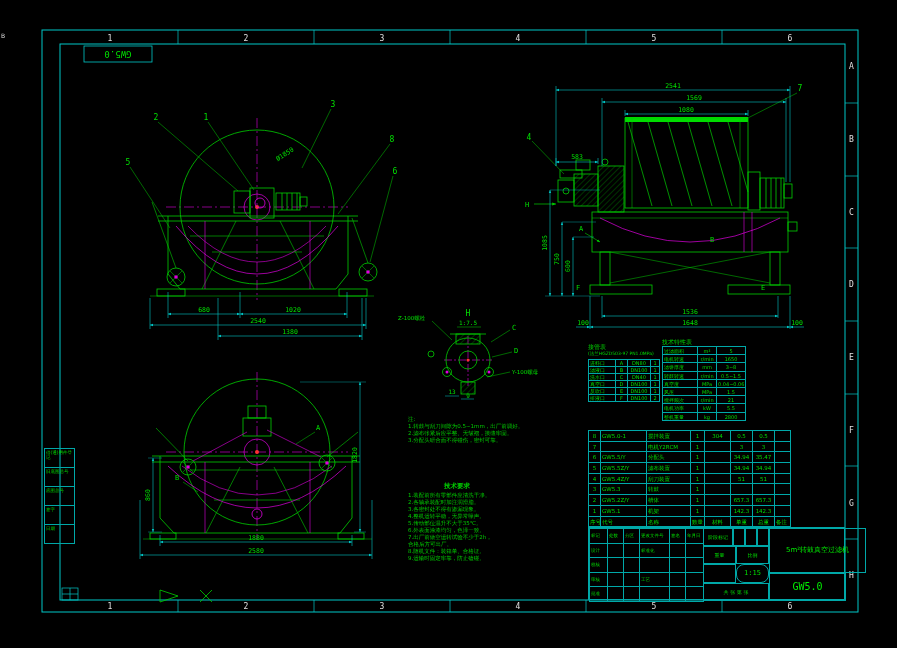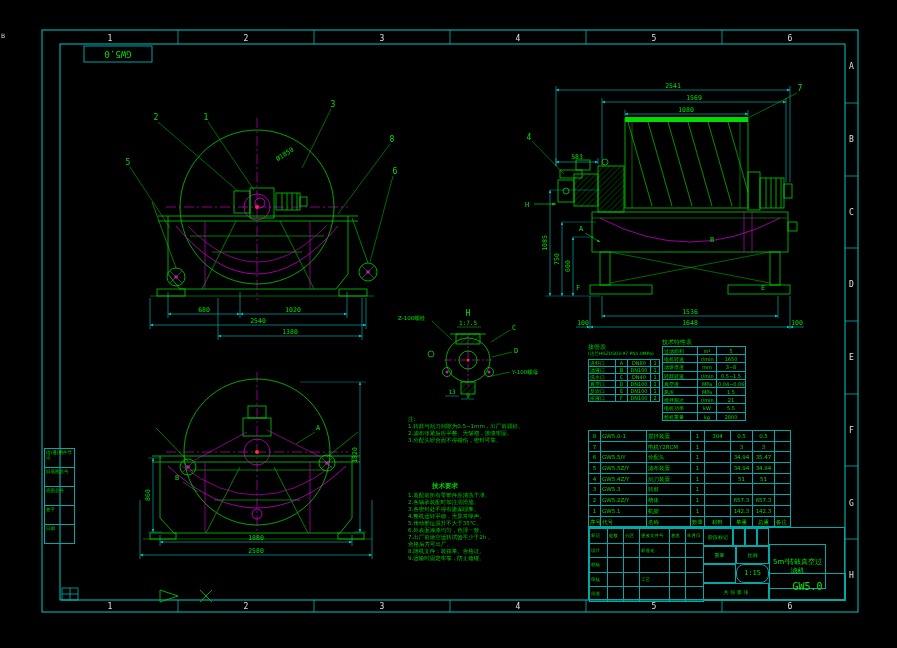--- a/index.html
+++ b/index.html
@@ -42,21 +42,21 @@
   .tbc{position:absolute;border:1px solid #00a8a8;color:#00dd00;font-size:5px;line-height:1.2;
        display:flex;align-items:center;justify-content:center;box-sizing:border-box;
        white-space:nowrap;overflow:hidden;}
   .title-main{font-size:7px;white-space:normal;text-align:center;color:#00ee00;}
   .dwg-no{font-size:10px;color:#00ee00;font-family:"DejaVu Sans Mono",monospace;}
   .scale-val{font-size:7px;font-family:"DejaVu Sans Mono",monospace;border-radius:8px;}
   
   .notes{position:absolute;width:130px;color:#00cc00;font-size:5.5px;line-height:7px;}
   .n1{left:408px;top:416px}
   .n2{left:408px;top:492px}
-  .notes-title{position:absolute;left:420px;top:482px;color:#00cc00;font-size:6.5px;font-weight:bold;padding-left:12px;}
+  .notes-title{position:absolute;left:432px;top:482px;color:#00cc00;font-size:6.5px;font-weight:bold;padding-left:12px;}
   .tbl-title{position:absolute;color:#00dd00;font-size:6px;line-height:7px;}
   .tbl-sub{position:absolute;color:#00dd00;font-size:4.5px;line-height:6px;}
   .edge-mark{position:absolute;left:1px;top:32px;color:#ddd;font-size:6px;}
 </style>
 </head>
 <body>
 
 <div class="sheet">
 
 <svg width="897" height="648" viewBox="0 0 897 648">
@@ -668,21 +668,21 @@
       </div>
   <div class="tbc" style="left:114px;top:0;width:30px;height:18px">阶段标记</div>
   <div class="tbc" style="left:144px;top:0;width:12px;height:18px"></div>
   <div class="tbc" style="left:156px;top:0;width:12px;height:18px"></div>
   <div class="tbc" style="left:168px;top:0;width:12px;height:18px"></div>
   <div class="tbc" style="left:114px;top:18px;width:33px;height:18px">重量</div>
   <div class="tbc" style="left:147px;top:18px;width:33px;height:18px">比例</div>
   <div class="tbc" style="left:114px;top:36px;width:33px;height:19px"></div>
   <div class="tbc scale-val" style="left:147px;top:36px;width:33px;height:19px">1:15</div>
   <div class="tbc" style="left:114px;top:55px;width:66px;height:18px">共 张 第 张</div>
-  <div class="tbc title-main" style="left:180px;top:16px;width:57px;height:45px">5m²转鼓真空过滤机</div>
+  <div class="tbc title-main" style="left:180px;top:0;width:97px;height:45px">5m²转鼓真空过滤机</div>
   <div class="tbc dwg-no" style="left:180px;top:45px;width:77px;height:28px">GW5.0</div>
 </div>
 
 <div class="ctable strip" style="left:44px;top:448px">
       <div class="trow">
         <div class="tcell">借(通)用件登记</div>
       </div>
       <div class="trow">
         <div class="tcell">旧底图总号</div>
       </div>

